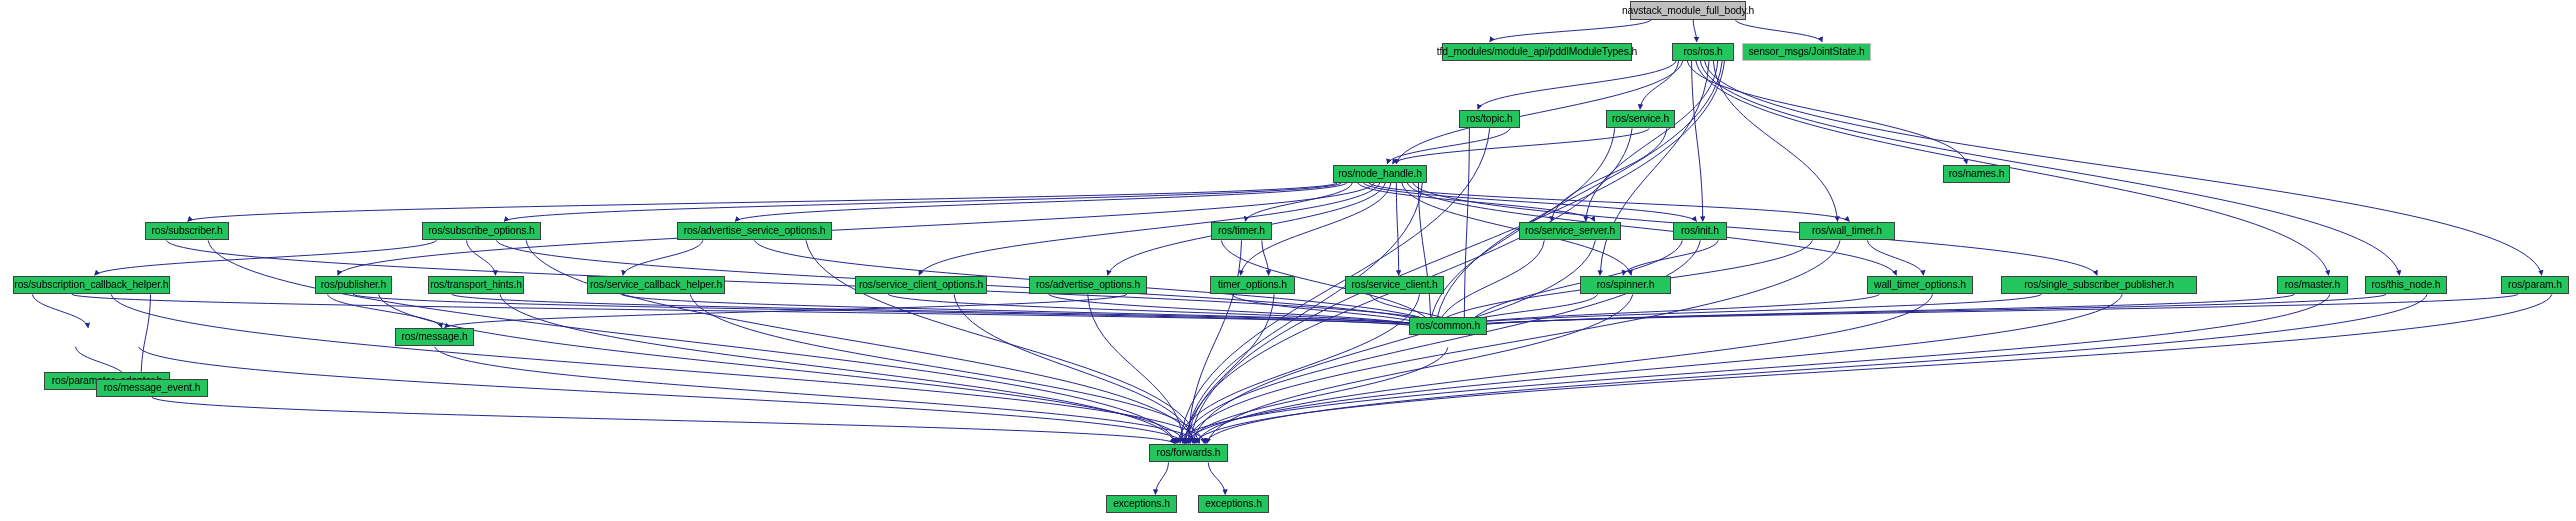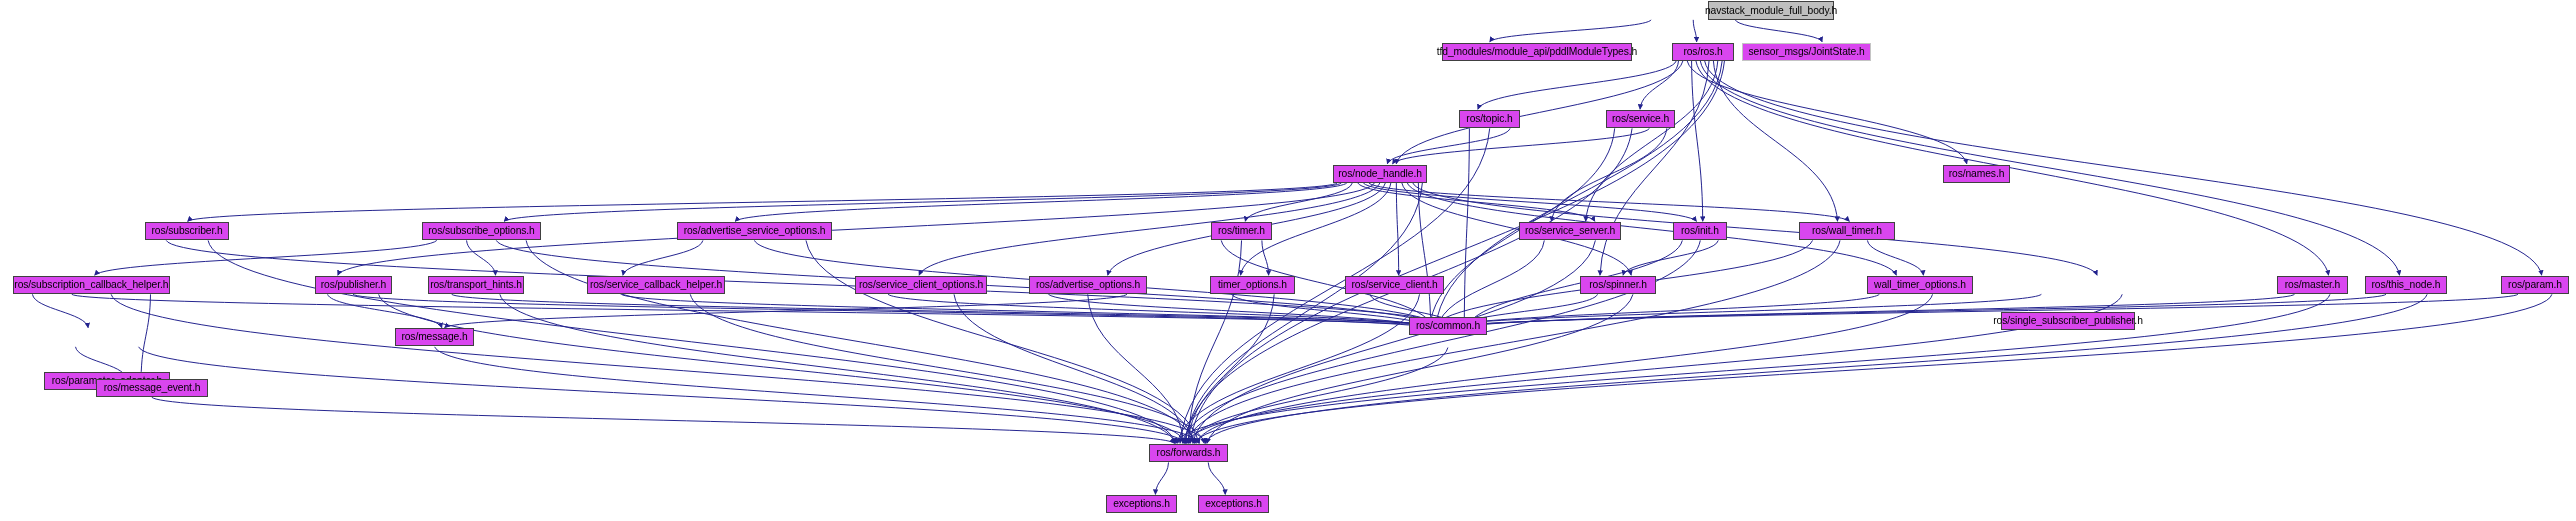--- a/index.html
+++ b/index.html
@@ -4,21 +4,21 @@
 <style>
   html,body{margin:0;padding:0;background:#ffffff;}
   body{width:2576px;height:522px;font-family:"Liberation Sans",sans-serif;}
   #graph{position:relative;width:2576px;height:522px;overflow:hidden;background:#fff;}
   #edges{position:absolute;left:0;top:0;width:2576px;height:522px;}
   .node{
     position:absolute;
     box-sizing:border-box;
     display:flex;align-items:center;justify-content:center;
     height:18.4px;
-    background:#d946ef;
+    background:#22c55e;
     border:0.7px solid #404040;
     color:#000000;
     font-size:10.3px;
     line-height:10px;
     white-space:nowrap;
     letter-spacing:-0.1px;
     padding:0 4.3px;
   }
   .node.root{background:#bfbfbf;border:0.7px solid #404040;}
   .node.faint{border:0.7px solid #c4c4c4;}
@@ -129,21 +129,21 @@
         <path d="M 106.5 489 C 109.48872 508.8, 174.67127999999994 513.2, 177.65999999999994 533" marker-end="url(#arrow)"></path>
         <path d="M 195.5 489 C 220 550.2, 1646.4599999999998 563.8, 1670.9599999999998 625" marker-end="url(#arrow)"></path>
         <path d="M 613 489 C 637.5 550.2, 1667.18 563.8, 1691.68 625" marker-end="url(#arrow)"></path>
         <path d="M 214 560 C 238.5 589.25, 1631.8999999999999 595.75, 1656.3999999999999 625" marker-end="url(#arrow)"></path>
         <path d="M 2042 490 C 2026.67504 550.75, 1692.4449599999998 564.25, 1677.12 625" marker-end="url(#arrow)"></path>
         <path d="M 1648 652 C 1647.223 672.25, 1630.277 676.75, 1629.5 697" marker-end="url(#arrow)"></path>
         <path d="M 1704 652 C 1705.008 672.25, 1726.992 676.75, 1728 697" marker-end="url(#arrow)"></path>
       </g>
   </svg>
   <div id="node-layer">
-      <div class="node root" style="left: 1708px; top: 1.4px; width: 126px; text-align: right;">navstack_module_full_body.h</div>
+      <div class="node root" style="left: 1630px; top: 1.4px; width: 116px; text-align: right;">navstack_module_full_body.h</div>
       <div class="node" style="left: 1442px; top: 43px; width: 190px;">tfd_modules/module_api/pddlModuleTypes.h</div>
       <div class="node" style="left: 1672px; top: 43px; width: 62px;">ros/ros.h</div>
       <div class="node faint" style="left: 1742px; top: 43px; width: 129px;">sensor_msgs/JointState.h</div>
       <div class="node" style="left: 1459px; top: 110px; width: 61px;">ros/topic.h</div>
       <div class="node" style="left: 1606px; top: 110px; width: 69px;">ros/service.h</div>
       <div class="node" style="left: 1333px; top: 165px; width: 94px;">ros/node_handle.h</div>
       <div class="node" style="left: 1943px; top: 165px; width: 67px;">ros/names.h</div>
       <div class="node" style="left: 145px; top: 222px; width: 84px;">ros/subscriber.h</div>
       <div class="node" style="left: 422px; top: 222px; width: 119px;">ros/subscribe_options.h</div>
       <div class="node" style="left: 677px; top: 222px; width: 155px;">ros/advertise_service_options.h</div>
@@ -152,23 +152,23 @@
       <div class="node" style="left: 1673px; top: 222px; width: 54px;">ros/init.h</div>
       <div class="node" style="left: 1799px; top: 222px; width: 96px;">ros/wall_timer.h</div>
       <div class="node" style="left: 12.8px; top: 276px; width: 157px;">ros/subscription_callback_helper.h</div>
       <div class="node" style="left: 315px; top: 276px; width: 77px;">ros/publisher.h</div>
       <div class="node" style="left: 428px; top: 276px; width: 96px;">ros/transport_hints.h</div>
       <div class="node" style="left: 587px; top: 276px; width: 138px;">ros/service_callback_helper.h</div>
       <div class="node" style="left: 855px; top: 276px; width: 132px;">ros/service_client_options.h</div>
       <div class="node" style="left: 1029px; top: 276px; width: 118px;">ros/advertise_options.h</div>
       <div class="node" style="left: 1210px; top: 276px; width: 85px;">timer_options.h</div>
       <div class="node" style="left: 1345px; top: 276px; width: 99px;">ros/service_client.h</div>
-      <div class="node" style="left: 1580px; top: 276px; width: 76px;">ros/spinner.h</div>
+      <div class="node" style="left: 1580px; top: 276px; width: 91px;">ros/spinner.h</div>
       <div class="node" style="left: 1867px; top: 276px; width: 106px;">wall_timer_options.h</div>
-      <div class="node" style="left: 2001px; top: 276px; width: 134px; margin-top: 36px;">ros/single_subscriber_publisher.h</div>
+      <div class="node" style="left: 2001px; top: 276px; width: 196px;">ros/single_subscriber_publisher.h</div>
       <div class="node" style="left: 2277px; top: 276px; width: 71px;">ros/master.h</div>
       <div class="node" style="left: 2365px; top: 276px; width: 82px;">ros/this_node.h</div>
       <div class="node" style="left: 2501px; top: 276px; width: 68px;">ros/param.h</div>
       <div class="node" style="left: 44px; top: 328px; width: 126px; margin-top: 44px;">ros/parameter_adapter.h</div>
       <div class="node" style="left: 395px; top: 328px; width: 79px;">ros/message.h</div>
       <div class="node" style="left: 1409px; top: 317px; width: 78px;">ros/common.h</div>
       <div class="node" style="left: 96px; top: 379px; width: 112px;">ros/message_event.h</div>
       <div class="node" style="left: 1149px; top: 444px; width: 79px;">ros/forwards.h</div>
       <div class="node" style="left: 1106px; top: 495px; width: 71px;">exceptions.h</div>
       <div class="node" style="left: 1198px; top: 495px; width: 71px;">exceptions.h</div>

